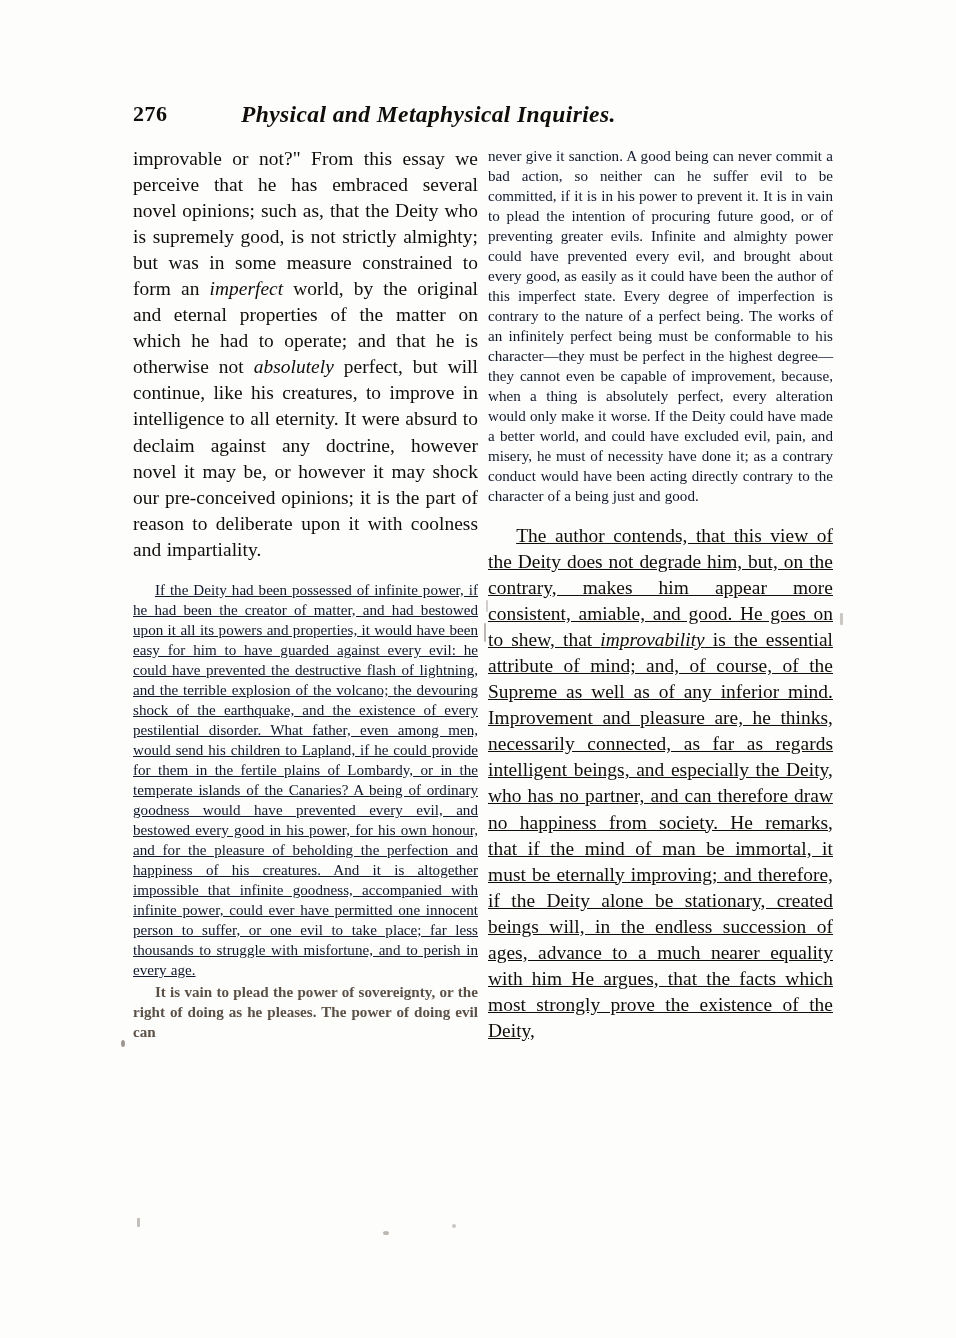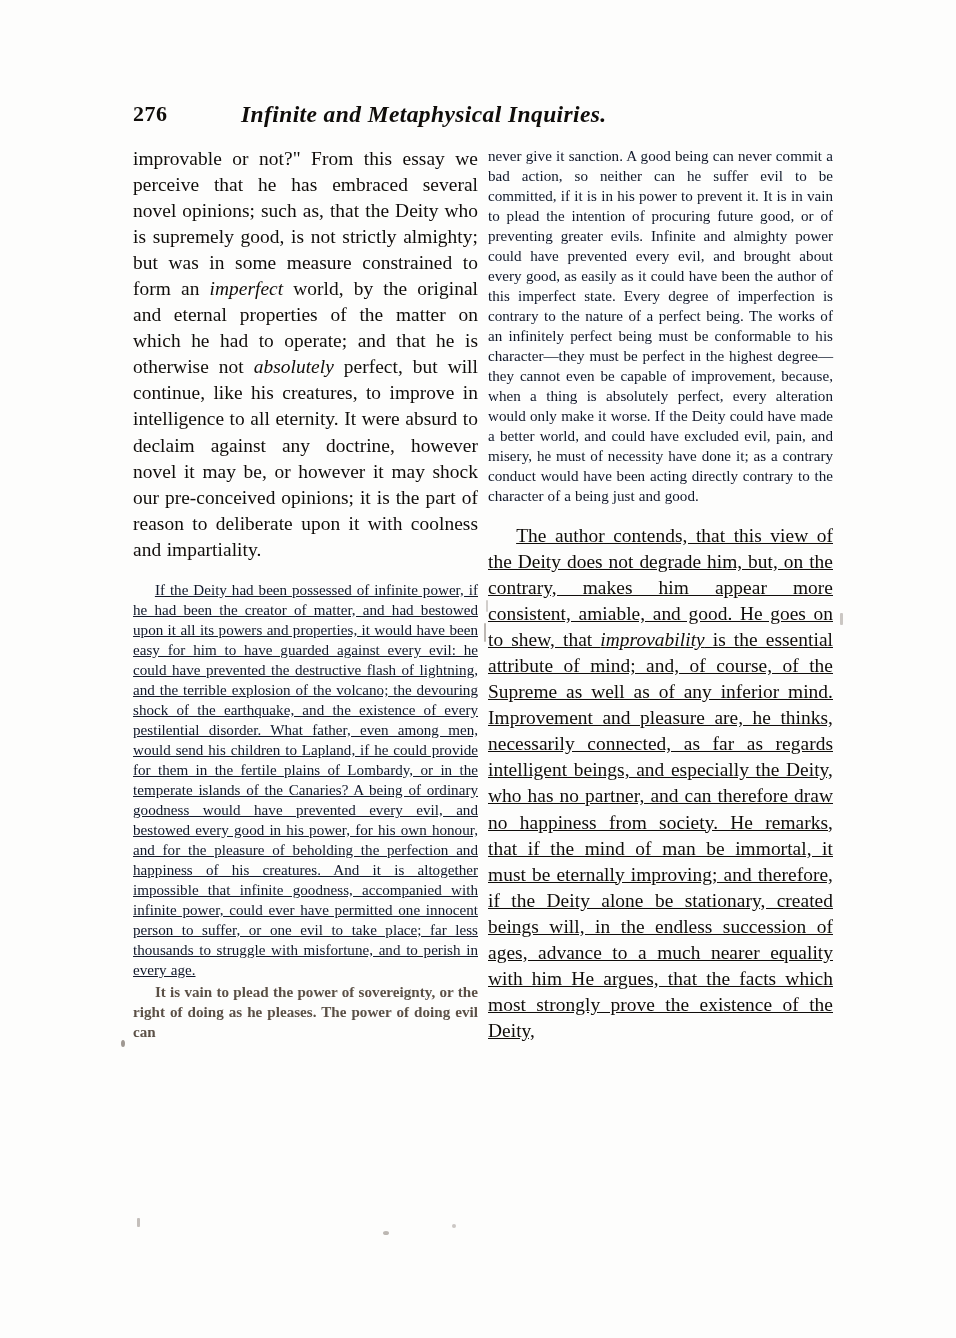--- a/index.html
+++ b/index.html
@@ -109,21 +109,21 @@
   #fleck-bottom-c    { left: 452px; top: 1224px; width: 4px; height: 4px;  opacity: .35; }
   #fleck-right-low   { left: 840px; top: 613px;  width: 3px; height: 12px; border-radius:1px; opacity: .35; }
 </style>
 </head>
 <body>
 
 <div id="page">
 
   <div id="running-head">
     <span id="folio">276</span>
-    <span id="head-title">Infinite and Metaphysical Inquiries.</span>
+    <span id="head-title">Physical and Metaphysical Inquiries.</span>
   </div>
 
   <div id="columns">
 
     <div class="col" id="col-left">
 
       <p class="para size-large"><span>improvable or not?" From this essay we perceive that he has embraced several novel opinions; such as, that the Deity who is supremely good, is not strictly almighty; but was in some measure constrained to form an </span><em>imperfect</em><span> world, by the original and eternal properties of the matter on which he had to operate; and that he is otherwise not </span><em>absolutely</em><span> perfect, but will continue, like his creatures, to improve in intelligence to all eternity. It were absurd to declaim against any doctrine, however novel it may be, or however it may shock our pre-conceived opinions; it is the part of reason to deliberate upon it with coolness and impartiality.</span></p>
 
       <p class="para size-small indent gap-before faded">If the Deity had been possessed of infinite power, if he had been the creator of matter, and had bestowed upon it all its powers and properties, it would have been easy for him to have guarded against every evil: he could have prevented the destructive flash of lightning, and the terrible explosion of the volcano; the devouring shock of the earthquake, and the existence of every pestilential disorder. What father, even among men, would send his children to Lapland, if he could provide for them in the fertile plains of Lombardy, or in the temperate islands of the Canaries? A being of ordinary goodness would have prevented every evil, and bestowed every good in his power, for his own honour, and for the pleasure of beholding the perfection and happiness of his creatures. And it is altogether impossible that infinite goodness, accompanied with infinite power, could ever have permitted one innocent person to suffer, or one evil to take place; far less thousands to struggle with misfortune, and to perish in every age.</p>
 

